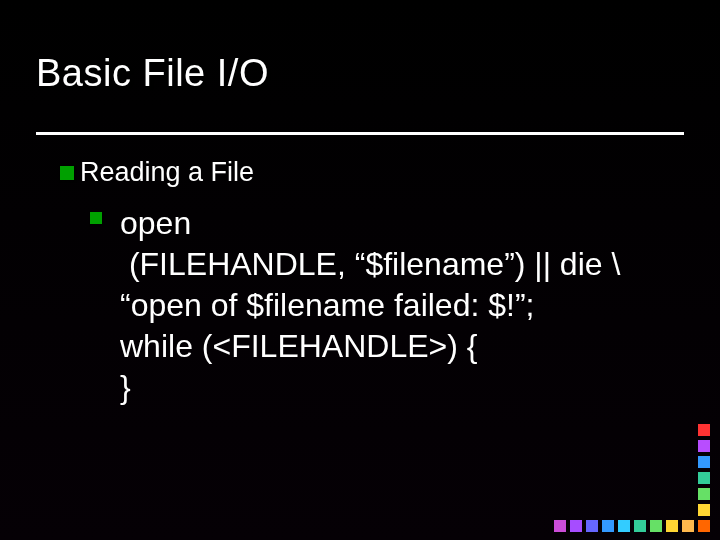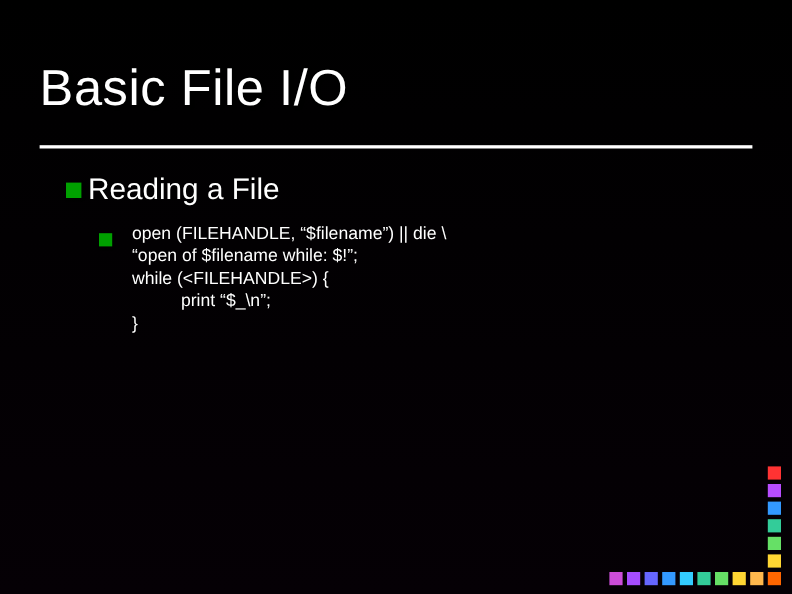--- a/index.html
+++ b/index.html
@@ -21,21 +21,21 @@
     position: absolute;
     left: 36px;
     top: 52px;
     width: 648px;
     height: 80px;
     border-bottom: 3px solid #fff;
   }
   .title-box h1 {
     margin: 0;
     padding: 0 0 10px 0;
-    font-size: 46px;
+    font-size: 38px;
     font-weight: 400;
     color: #fff;
     text-shadow: 2px 2px 2px rgba(0,0,0,0.9);
     letter-spacing: 0.5px;
   }
   .content {
     position: absolute;
     left: 60px;
     top: 156px;
     width: 620px;
@@ -53,21 +53,21 @@
     top: 10px;
     width: 14px;
     height: 14px;
     background: #00a000;
     filter: drop-shadow(1px 1px 1px #000);
   }
   .bullet2 {
     position: relative;
     padding-left: 30px;
     margin-left: 30px;
-    font-size: 16px;
+    font-size: 32px;
     line-height: 1.28;
   }
   .bullet2 .sq {
     width: 12px;
     height: 12px;
     top: 9px;
   }
   .code-line {
     white-space: pre;
   }
@@ -103,23 +103,22 @@
   <div class="content">
 
     <div class="bullet1">
       <span class="sq"></span>
       <span>Reading a File</span>
     </div>
 
     <div class="bullet2">
       <span class="sq"></span>
       <span>open</span><span class="code-line"> (FILEHANDLE, “$filename”) || die \</span>
-      <div class="code-line">“open of $filename while: $!”;</div>
+      <div class="code-line">“open of $filename failed: $!”;</div>
       <div class="code-line">while (&lt;FILEHANDLE&gt;) {</div>
-      <div class="code-line">          print “$_\n”;</div>
       <div class="code-line">}</div>
     </div>
 
   </div>
 
   <div class="deco-col" id="deco-col">
       <div class="deco-sq" style="background: rgb(255, 51, 51);"></div>
       <div class="deco-sq" style="background: rgb(184, 77, 255);"></div>
       <div class="deco-sq" style="background: rgb(51, 153, 255);"></div>
       <div class="deco-sq" style="background: rgb(51, 204, 153);"></div>

